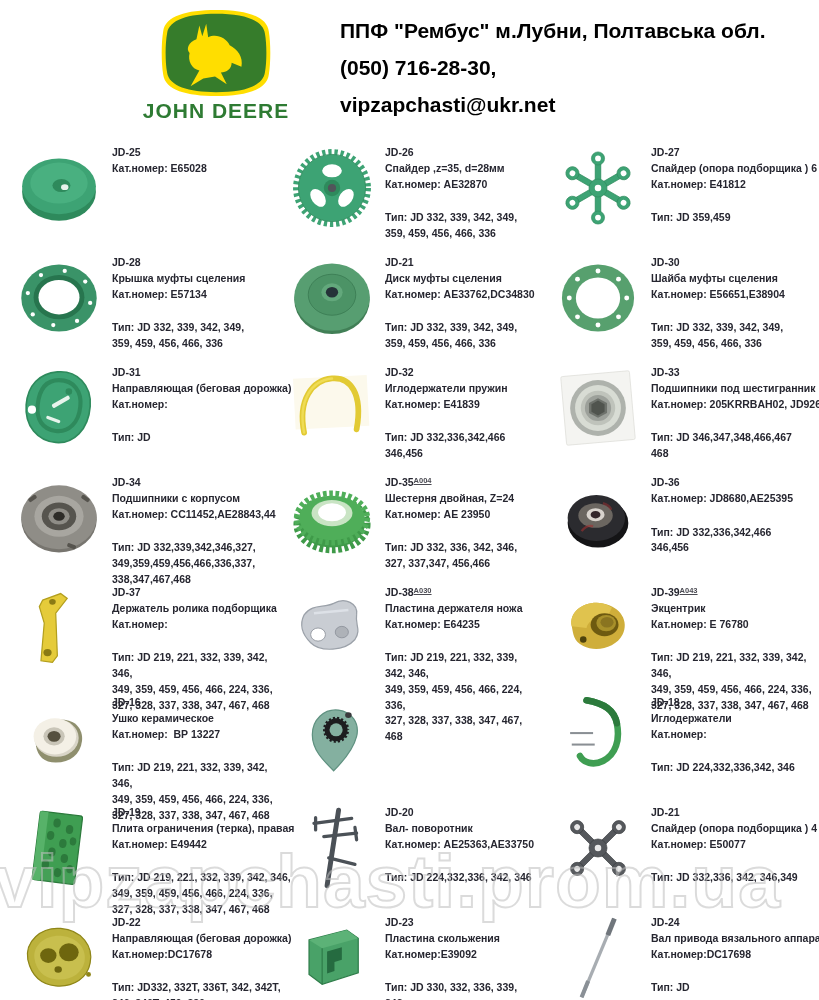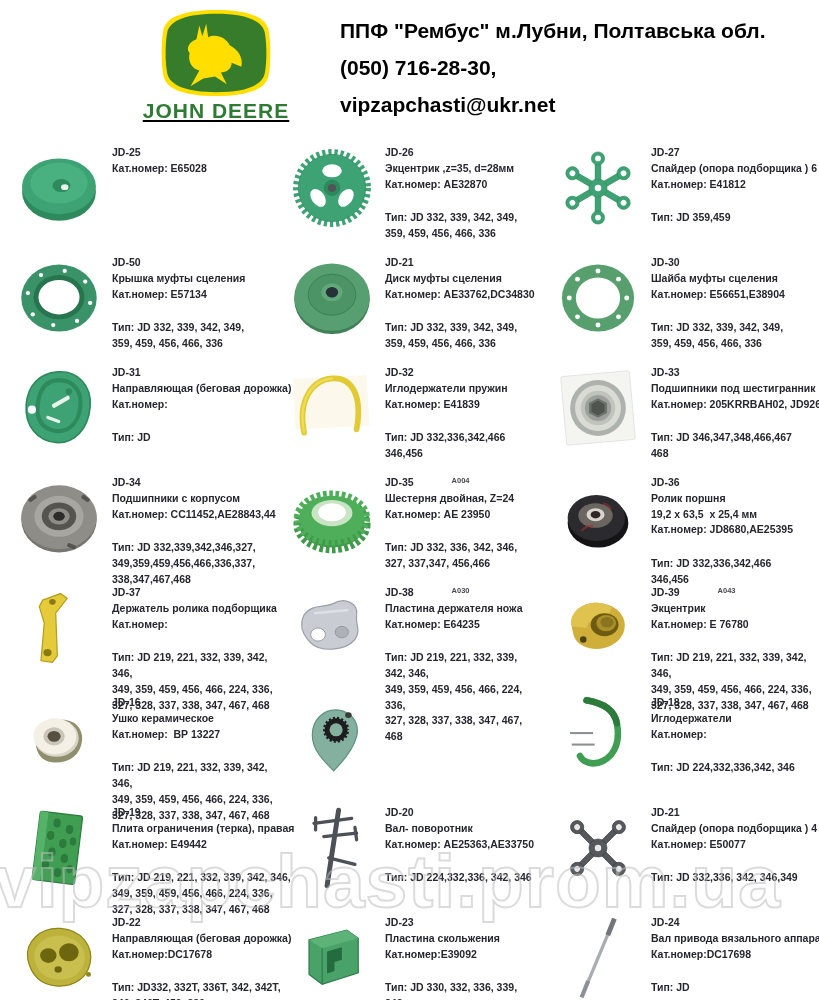--- a/index.html
+++ b/index.html
@@ -1,37 +1,37 @@
 <!DOCTYPE html>
 <html><head>
 <meta charset="utf-8">
 <style>
   html,body { margin:0; padding:0; width:819px; height:1000px; overflow:hidden;
               background:#ffffff; font-family:"Liberation Sans", sans-serif; }
   .page { position:relative; width:819px; height:1000px; background:#fff; }
 
   
   .header { display:flex; align-items:flex-start; height:120px; }
-  .logo { margin-left:136px; margin-top:8px; width:160px; text-align:center;text-decoration:underline; }
+  .logo { margin-left:136px; margin-top:8px; width:160px; text-align:center; }
   .logo svg { display:block; margin:0 auto; }
   .brand { font-size:21px; font-weight:bold; color:#2E7B33; letter-spacing:1px;
            margin-top:1px; white-space:nowrap; }
   .company { margin-left:44px; margin-top:12px; font-size:21px; font-weight:bold;
              color:#000; line-height:37px; white-space:nowrap; }
 
   
   .grid { position:absolute; top:136px; left:0; width:814px;
           display:grid; grid-template-columns:273px 266px 280px; grid-auto-rows:110px; }
   .cell { display:flex; padding-left:18px; box-sizing:border-box; }
   .cell .img { flex:0 0 82px; height:100px; display:flex; align-items:center;
                justify-content:center; margin-top:2px; }
   .cell .txt { padding-left:12px; padding-top:9px; font-size:10.5px; font-weight:bold;
                color:#262630; line-height:1.5; }
   .idline { white-space:nowrap; }
-  .badge { font-size:7.5px; color:#4a4a52; margin-left:38px; vertical-align:top; }
+  .badge { font-size:7.5px; color:#4a4a52; vertical-align:top;text-decoration:underline; }
   .pname, .pcat { white-space:pre; }
   .ptype { white-space:pre-line;margin-top:18px; }
 
   
   .watermark { position:absolute; top:838px; left:-6px; width:840px;
                font-size:75px; font-weight:bold; letter-spacing:1px; white-space:nowrap;
                color:rgba(255,255,255,0.05); -webkit-text-stroke:2px #bfbfbf;
                opacity:0.55; pointer-events:none; z-index:5; }
 </style>
 </head>
@@ -78,21 +78,21 @@
             <circle cx="50" cy="50" r="41" fill="#3da374" stroke="#2e8a5c" stroke-width="1"></circle>
             <ellipse cx="50" cy="29" rx="12" ry="8" fill="#fff"></ellipse>
             <ellipse cx="33" cy="62" rx="12" ry="8" fill="#fff" transform="rotate(55 33 62)"></ellipse>
             <ellipse cx="67" cy="62" rx="12" ry="8" fill="#fff" transform="rotate(-55 67 62)"></ellipse>
             <circle cx="50" cy="50" r="10" fill="#2e8a5c"></circle>
             <circle cx="50" cy="50" r="5" fill="#50555a"></circle>
           </svg>
         </div>
     <div class="txt">
       <div class="idline"><span class="pid">JD-26</span><span class="badge"></span></div>
-      <div class="pname">Экцентрик ,z=35, d=28мм</div>
+      <div class="pname">Спайдер ,z=35, d=28мм</div>
       <div class="pcat">Кат.номер: AE32870</div>
       <div class="ptype">Тип: JD 332, 339, 342, 349,
 359, 459, 456, 466, 336</div>
     </div>
   </section>
       <section class="cell">
     <div class="img">
           <svg viewBox="0 0 100 100" width="82" height="94">
             <g transform="rotate(0 50 50)">
               <rect x="46.5" y="13" width="7" height="37" fill="#3da374" stroke="#2e8a5c" stroke-width="0.8"></rect>
@@ -147,21 +147,21 @@
               <circle cx="43" cy="83" r="2.6"></circle>
               <circle cx="18" cy="70" r="2.6"></circle>
               <circle cx="12" cy="44" r="2.6"></circle>
               <circle cx="28" cy="22" r="2.6"></circle>
               <circle cx="57" cy="17" r="2.6"></circle>
               <circle cx="82" cy="30" r="2.6"></circle>
             </g>
           </svg>
         </div>
     <div class="txt">
-      <div class="idline"><span class="pid">JD-50</span><span class="badge"></span></div>
+      <div class="idline"><span class="pid">JD-28</span><span class="badge"></span></div>
       <div class="pname">Крышка муфты сцеления</div>
       <div class="pcat">Кат.номер: E57134</div>
       <div class="ptype">Тип: JD 332, 339, 342, 349,
 359, 459, 456, 466, 336</div>
     </div>
   </section>
       <section class="cell">
     <div class="img">
           <svg viewBox="0 0 100 100" width="82" height="94">
             <ellipse cx="50" cy="52" rx="46" ry="42" fill="#417f56"></ellipse>
@@ -307,22 +307,20 @@
             <ellipse cx="48" cy="50" rx="35" ry="28" fill="#2b2b2f"></ellipse>
             <ellipse cx="47" cy="47" rx="21" ry="15" fill="#6b6660"></ellipse>
             <ellipse cx="47" cy="46" rx="11" ry="8" fill="#d9d4ce"></ellipse>
             <ellipse cx="47" cy="46" rx="6" ry="4.5" fill="#33262a"></ellipse>
             <path d="M30 66 q6 -8 14 -6" fill="none" stroke="#a03030" stroke-width="3" opacity="0.6"></path>
             <path d="M56 32 q8 2 10 8" fill="none" stroke="#a03030" stroke-width="3" opacity="0.5"></path>
           </svg>
         </div>
     <div class="txt">
       <div class="idline"><span class="pid">JD-36</span><span class="badge"></span></div>
-      <div class="pname">Ролик поршня
-19,2 x 63,5  x 25,4 мм</div>
       <div class="pcat">Кат.номер: JD8680,AE25395</div>
       <div class="ptype">Тип: JD 332,336,342,466
 346,456</div>
     </div>
   </section>
       <section class="cell">
     <div class="img">
           <svg viewBox="0 0 100 100" width="82" height="94">
             <path d="M30 16 L52 8 L60 14 L46 32 L48 84 L42 92 L28 90 L32 44 L26 24 Z" fill="#e5cb3a" stroke="#b39f1e" stroke-width="1.5"></path>
             <ellipse cx="42" cy="18" rx="4" ry="3.5" fill="#8a7a14"></ellipse>

